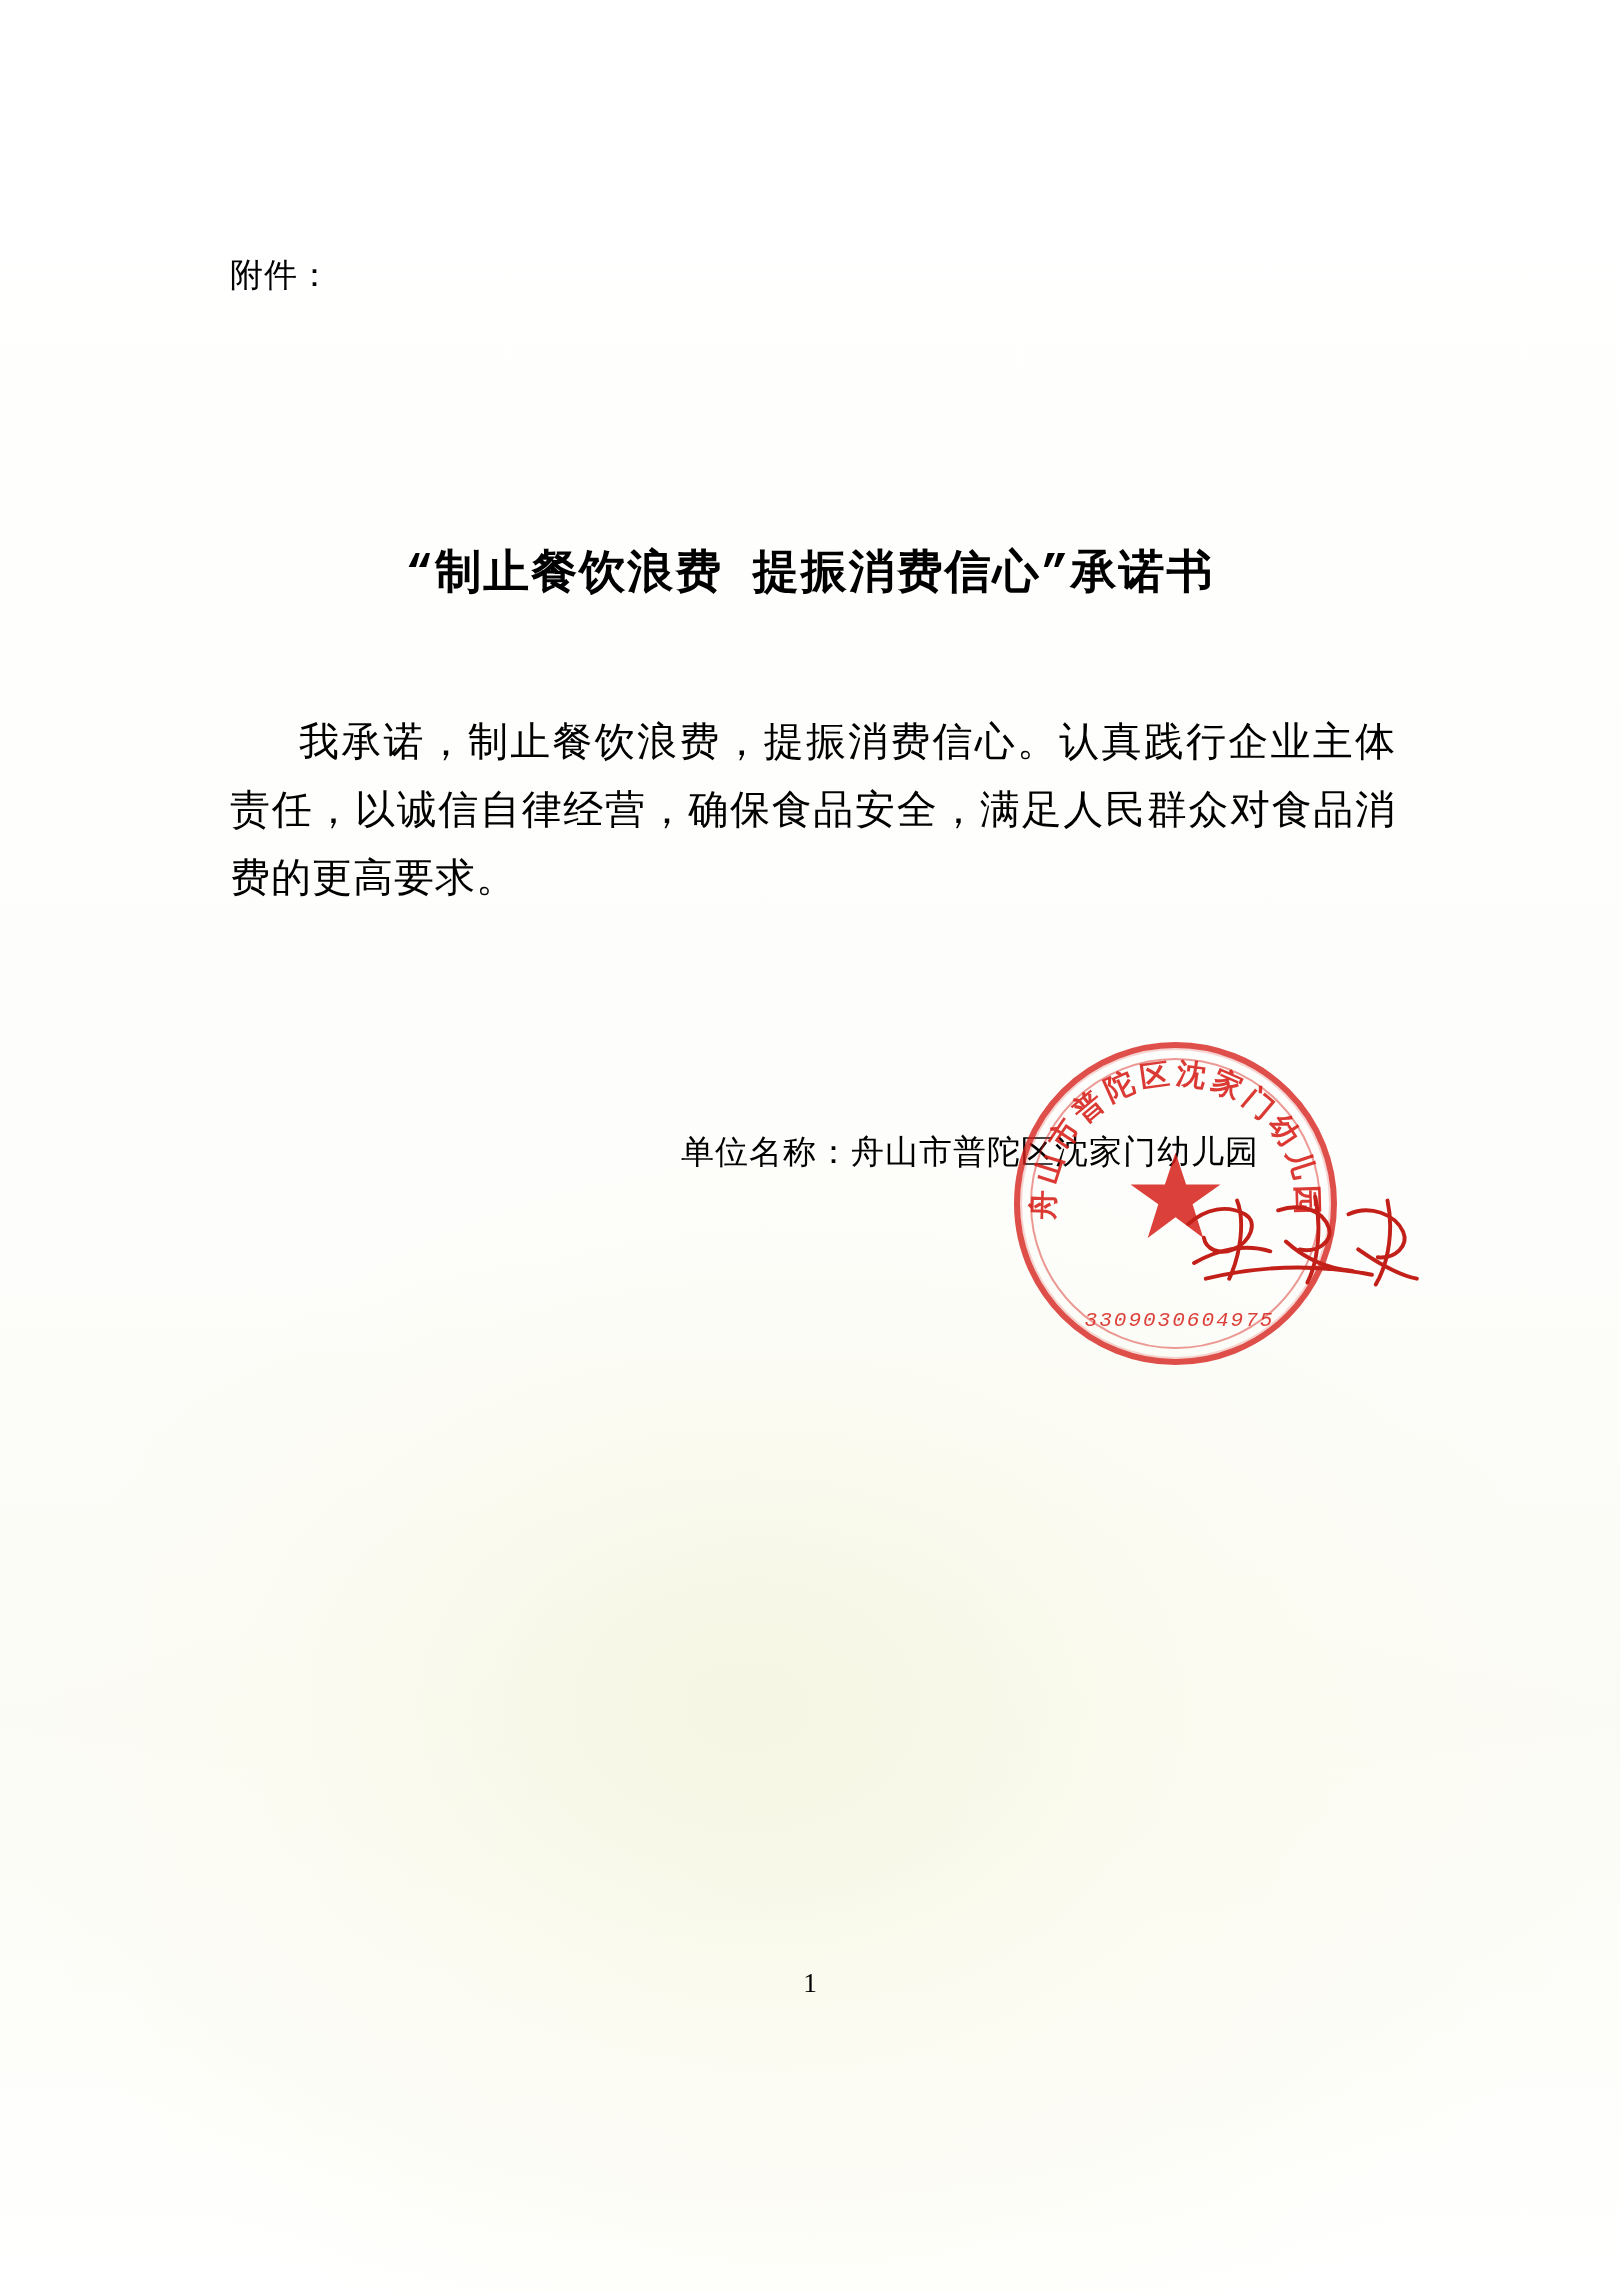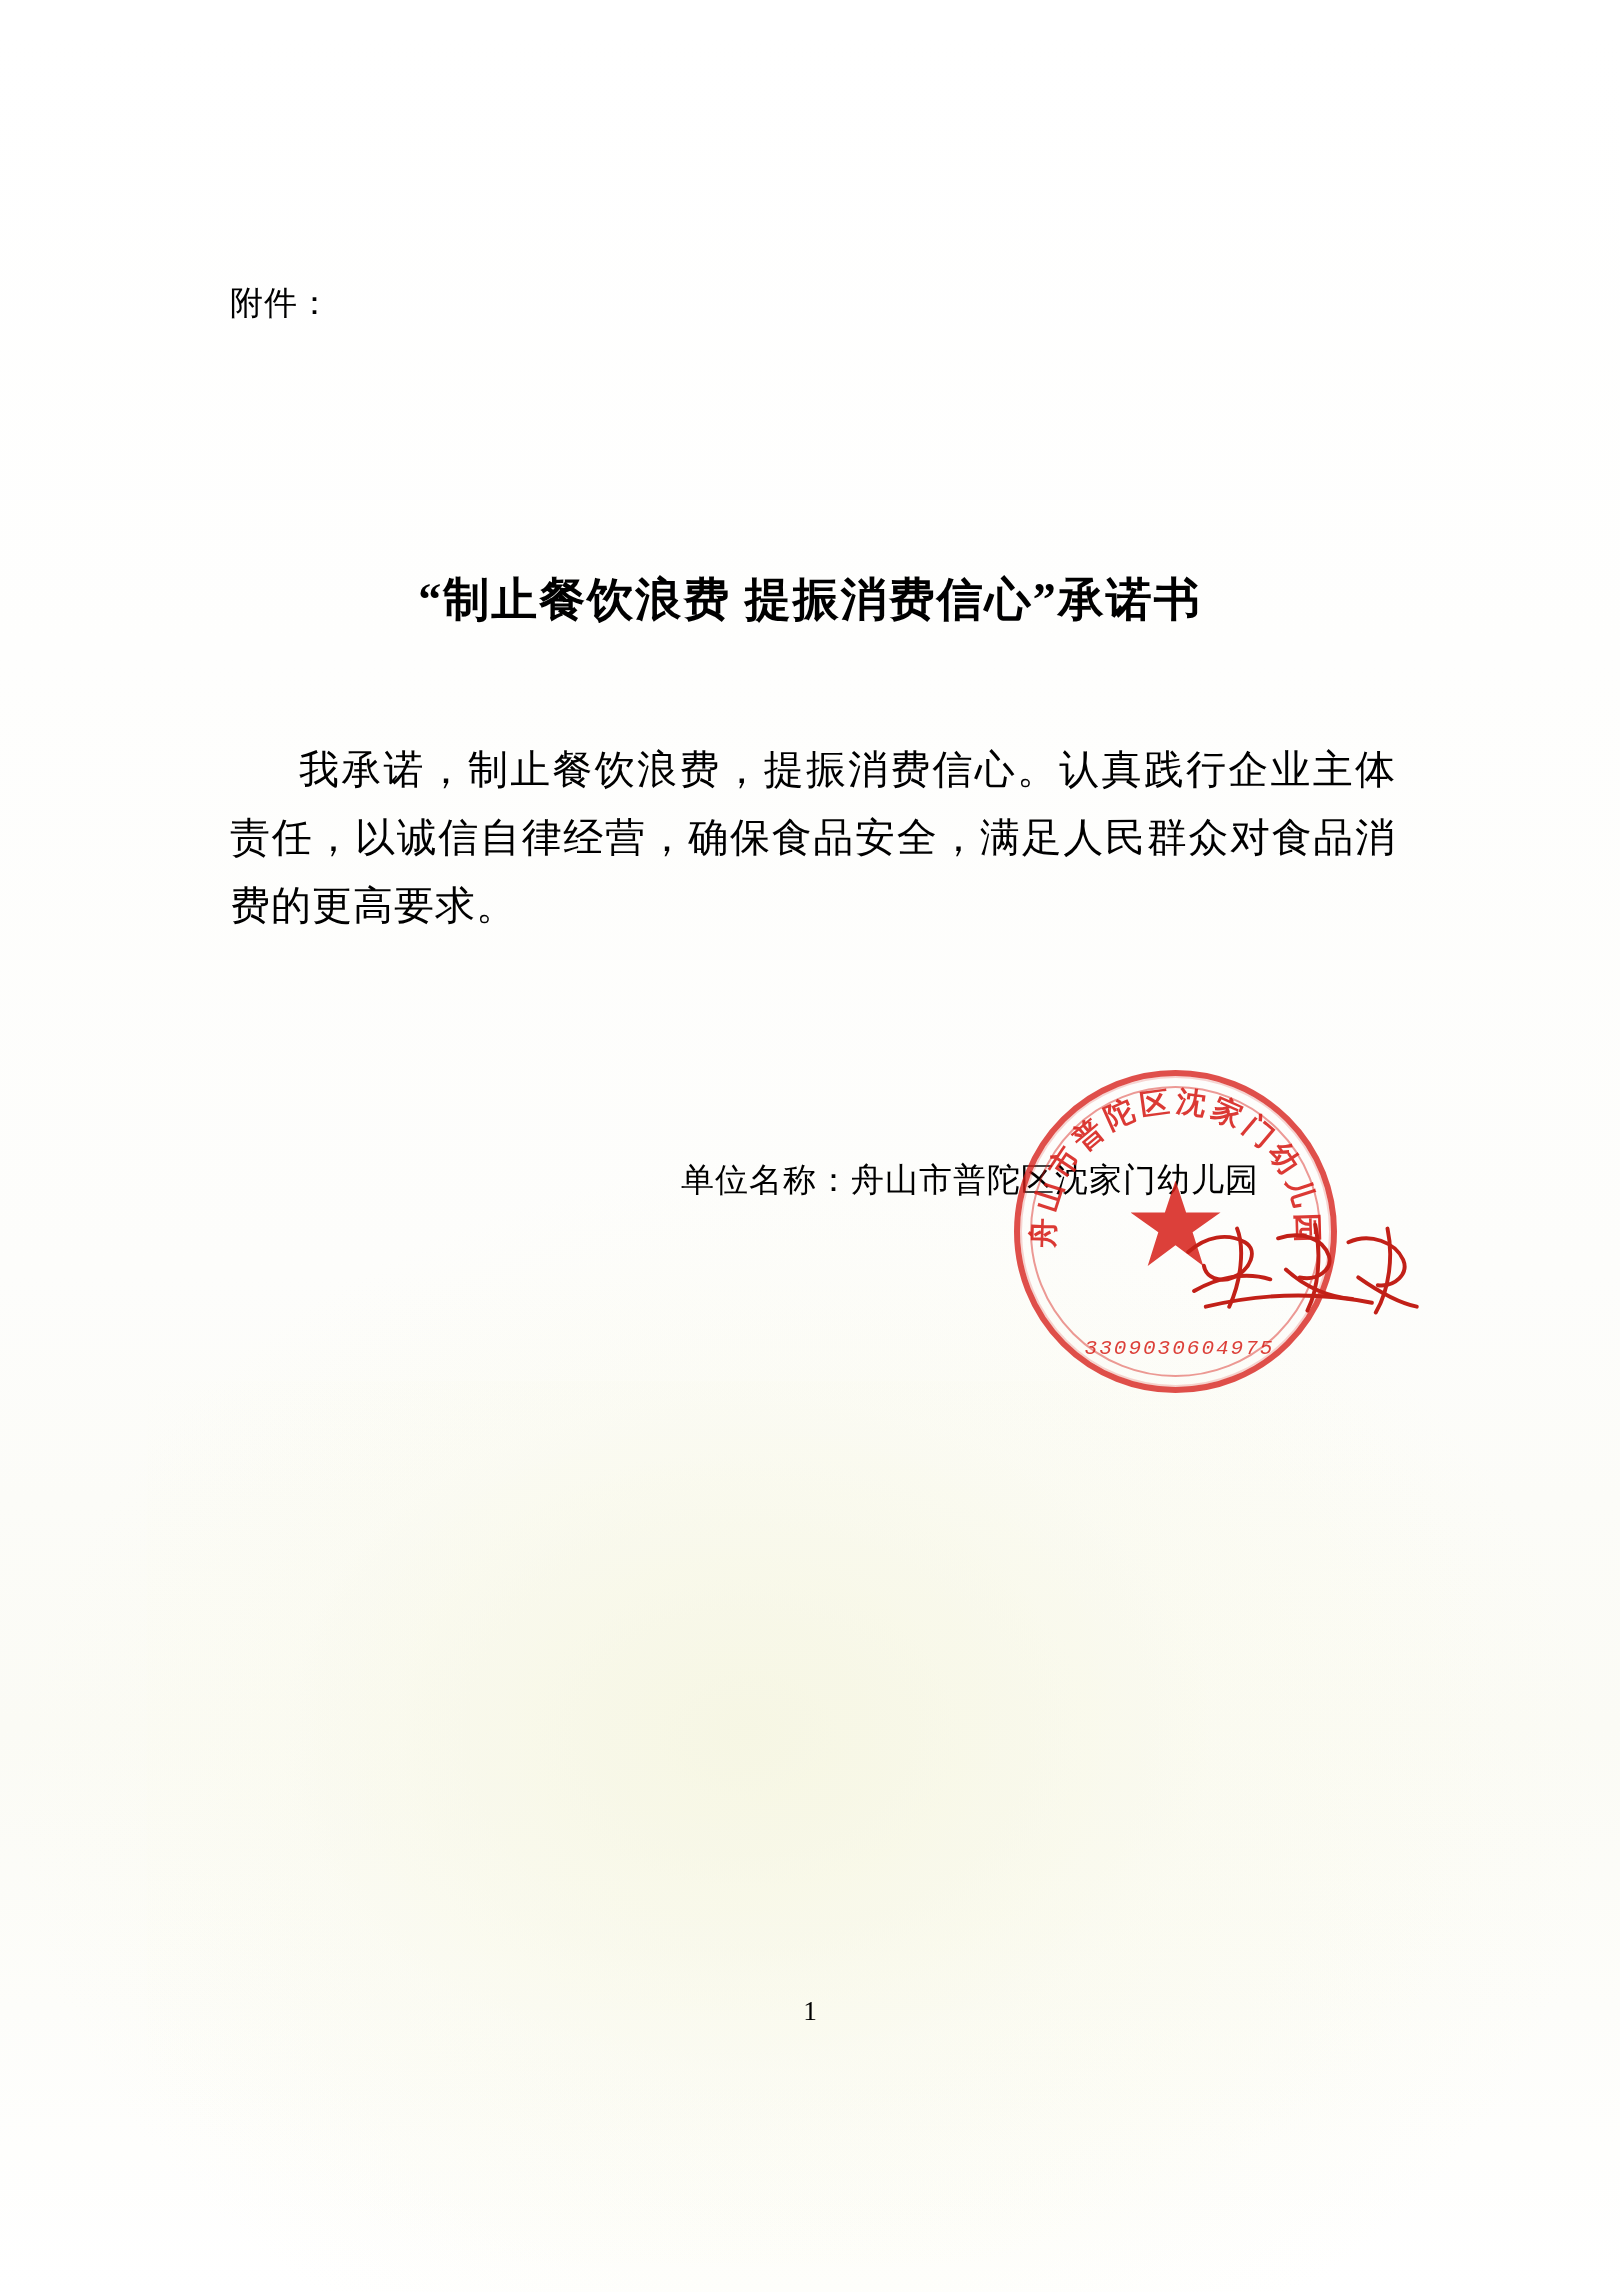--- a/index.html
+++ b/index.html
@@ -16,21 +16,20 @@
     overflow: hidden;
   }
 
   
   .page {
     position: absolute;
     inset: 0;
     background:
       radial-gradient(ellipse 70% 40% at 50% 78%, rgba(250,250,235,0.9) 0%, rgba(255,255,255,0) 70%),
       linear-gradient(180deg, #ffffff 0%, #fdfdfb 55%, #fbfbf5 75%, #ffffff 100%);
-    margin-top: 28px;
   }
   .scan-tint {
     position: absolute;
     left: 147px;
     top: 1353px;
     width: 1333px;
     height: 882px;
     background: radial-gradient(ellipse at 45% 40%, rgba(245,245,225,0.75) 0%, rgba(250,250,240,0.35) 45%, rgba(255,255,255,0) 75%);
     pointer-events: none;
   }
@@ -46,21 +45,21 @@
 
   .doc-title {
     position: absolute;
     left: 0;
     top: 541px;
     width: 100%;
     text-align: center;
     font-size: 46px;
     font-weight: bold;
     letter-spacing: 2px;
-    font-family: Liberation Serif, serif;
+    font-family: Liberation Mono, monospace;
   }
 
   .body-text {
     position: absolute;
     left: 230px;
     top: 708px;
     width: 1166px;
     font-size: 40px;
     line-height: 68px;
     text-indent: 69px;

